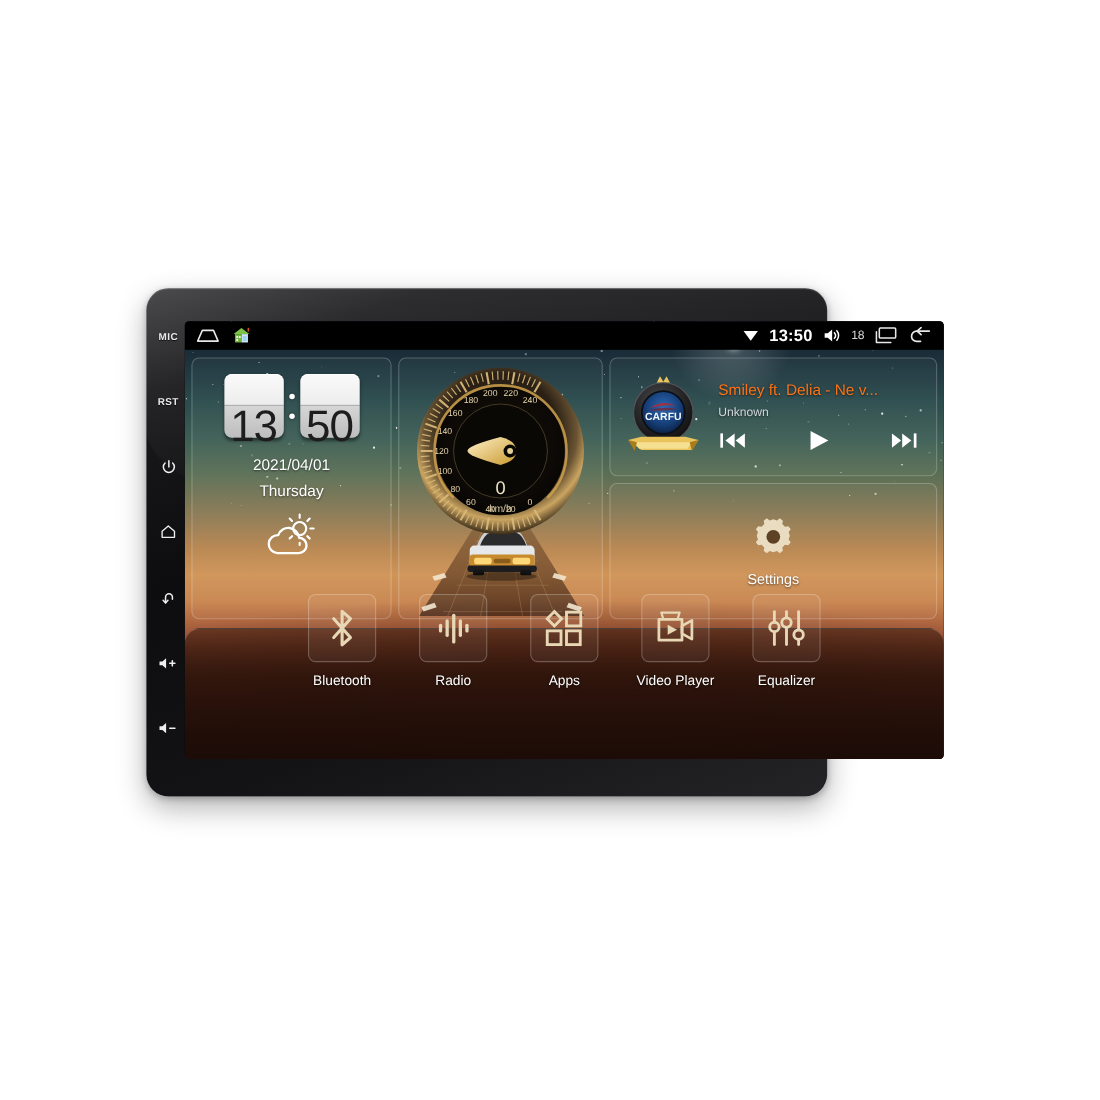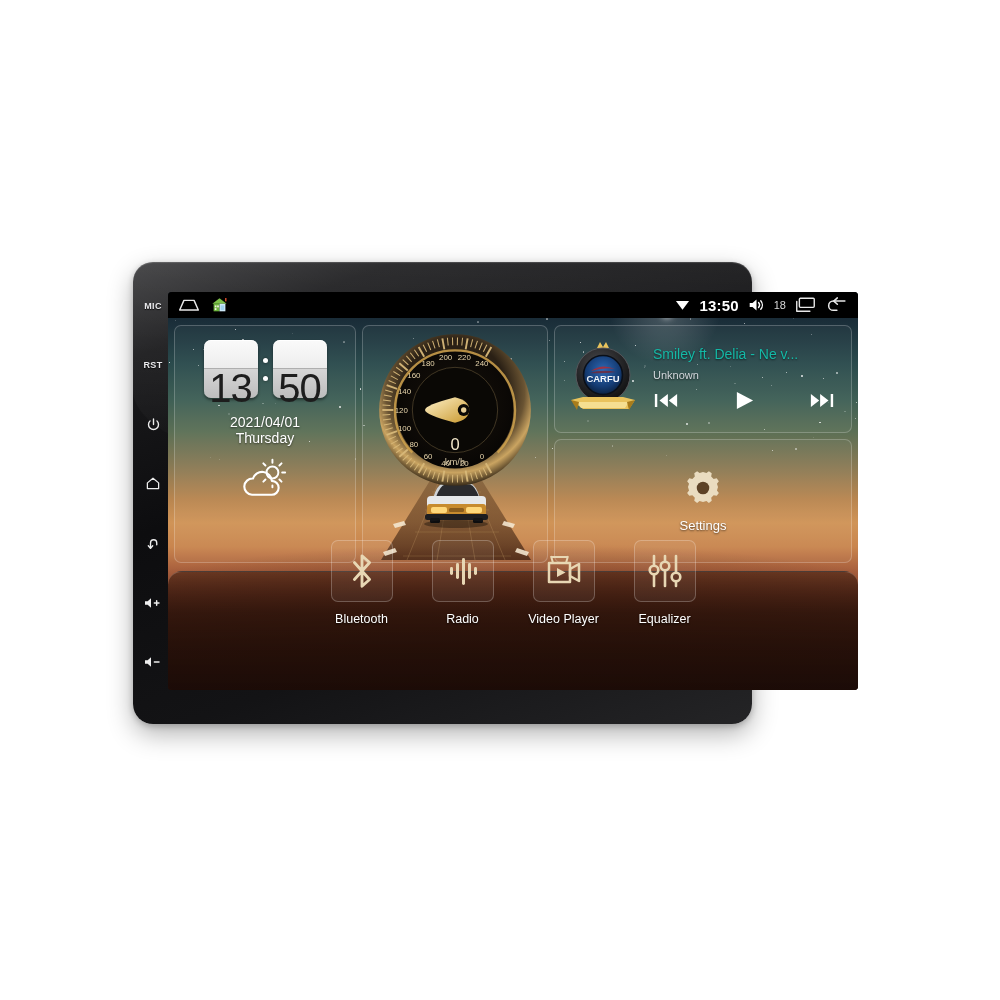--- a/index.html
+++ b/index.html
@@ -202,21 +202,21 @@
     background: #fff;
     box-shadow: 0 0 3px rgba(0,0,0,0.5);
   }
   .clock-date {
     margin-top: 16px;
     color: #ffffff;
     font-size: 14px;
     text-shadow: 0 1px 2px rgba(0,0,0,0.55);
   }
   .clock-day {
-    margin-top: 0;
+    margin-top: 8px;
     color: #ffffff;
     font-size: 14px;
     text-shadow: 0 1px 2px rgba(0,0,0,0.55);
   }
   .clock-weather { margin-top: 12px; }
 
   
   .w-speed {
     width: 186px;
     position: relative;
@@ -235,21 +235,21 @@
     height: 108px;
     display: flex;
     align-items: center;
     padding: 0 8px;
     box-sizing: border-box;
     gap: 10px;
   }
   .album { width: 80px; height: 86px; flex: none; position: relative; }
   .music-meta { flex: 1; min-width: 0; padding-bottom: 2px; }
   .track-title {
-    color: #14b8a6;
+    color: #f97316;
     font-size: 14px;
     white-space: nowrap;
     overflow: hidden;
     text-overflow: ellipsis;
     text-shadow: 0 1px 2px rgba(0,0,0,0.6);
   }
   .track-artist {
     color: #d4d9de;
     font-size: 11px;
     margin-top: 7px;
@@ -837,20 +837,33 @@
                 <rect x="11" y="9" width="3" height="16" rx="1.4"></rect>
                 <rect x="17" y="4" width="3" height="27" rx="1.4"></rect>
                 <rect x="23" y="9" width="3" height="16" rx="1.4"></rect>
                 <rect x="29" y="13" width="3" height="8" rx="1.4"></rect>
               </g>
             </svg>
           </div>
           <span class="dock-label">Radio</span>
         </div>
 
+        <div class="dock-item">
+          <div class="dock-icon-box">
+            <svg width="36" height="36" viewBox="0 0 36 36">
+              <g stroke="#e8d7b4" stroke-width="2.6" fill="none">
+                <path d="M9 3 L15.5 9.5 L9 16 L2.5 9.5 Z"></path>
+                <rect x="20" y="3.5" width="13" height="12.5"></rect>
+                <rect x="2.5" y="20.5" width="12.5" height="12.5"></rect>
+                <rect x="20" y="20.5" width="12.5" height="12.5"></rect>
+              </g>
+            </svg>
+          </div>
+          <span class="dock-label">Apps</span>
+        </div>
 
         <div class="dock-item">
           <div class="dock-icon-box">
             <svg width="38" height="34" viewBox="0 0 38 34">
               <g stroke="#e8d7b4" stroke-width="2.5" fill="none" stroke-linejoin="round">
                 <rect x="4" y="9" width="21" height="19"></rect>
                 <path d="M25 15 L34 10 V27 L25 22 Z"></path>
                 <path d="M8 9 L6 2 M21 9 L23 2 M6 3 L23 3" stroke-width="2"></path>
               </g>
               <path d="M12 14 L20.5 18.5 L12 23 Z" fill="#e8d7b4"></path>

